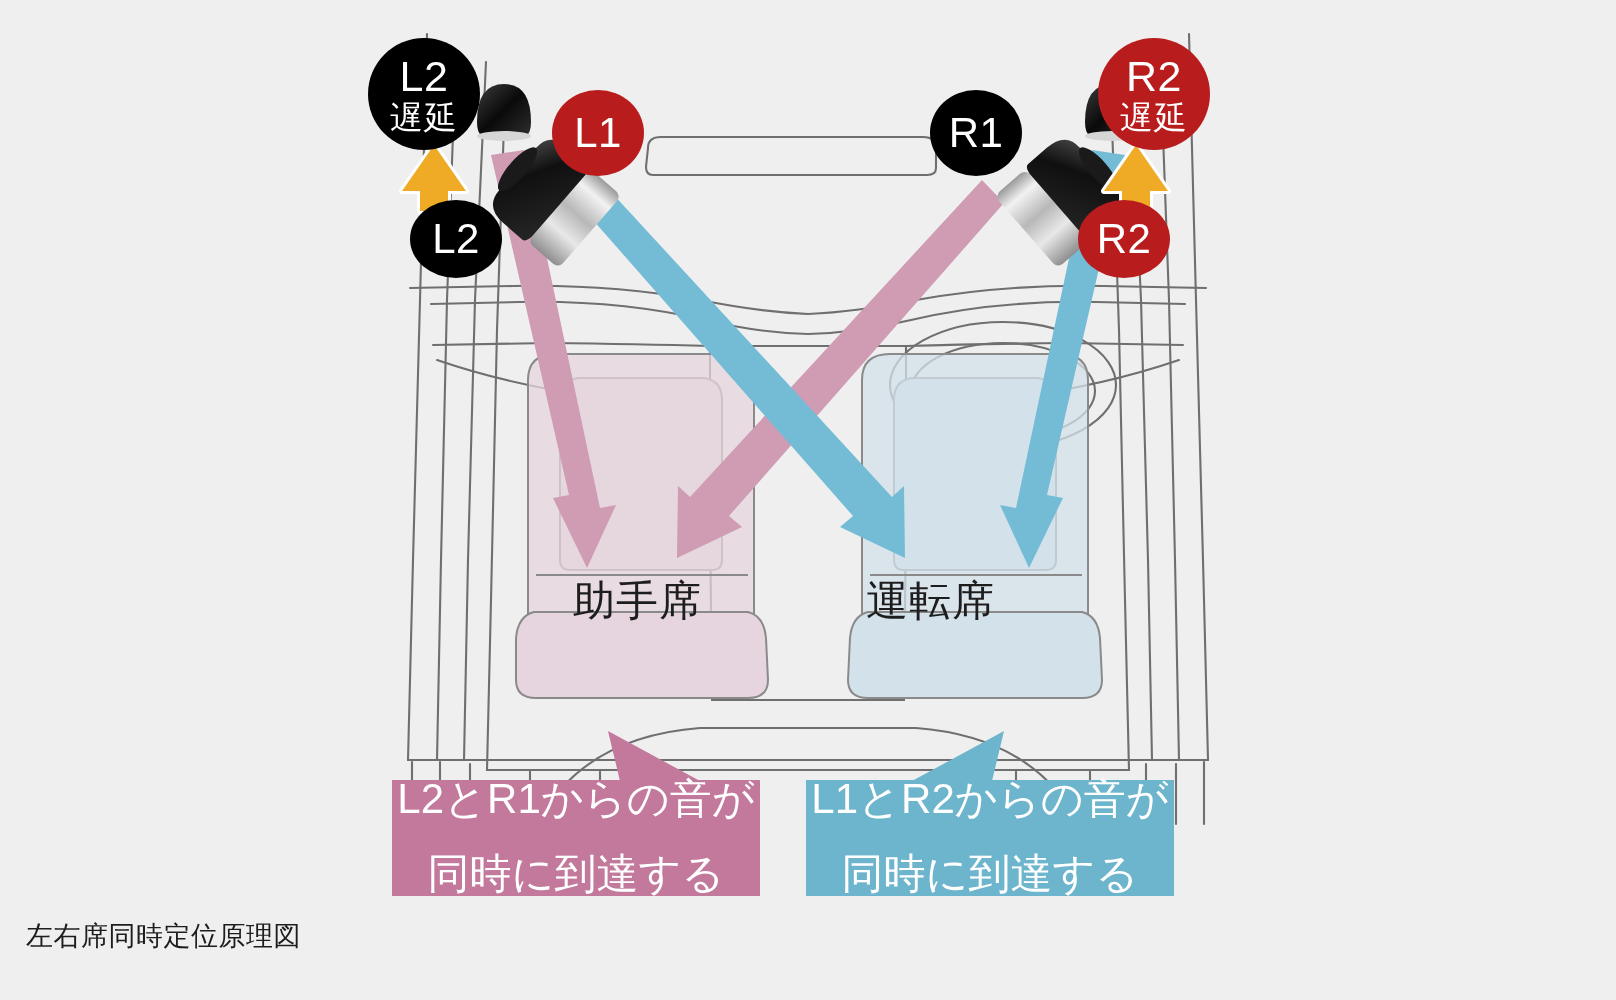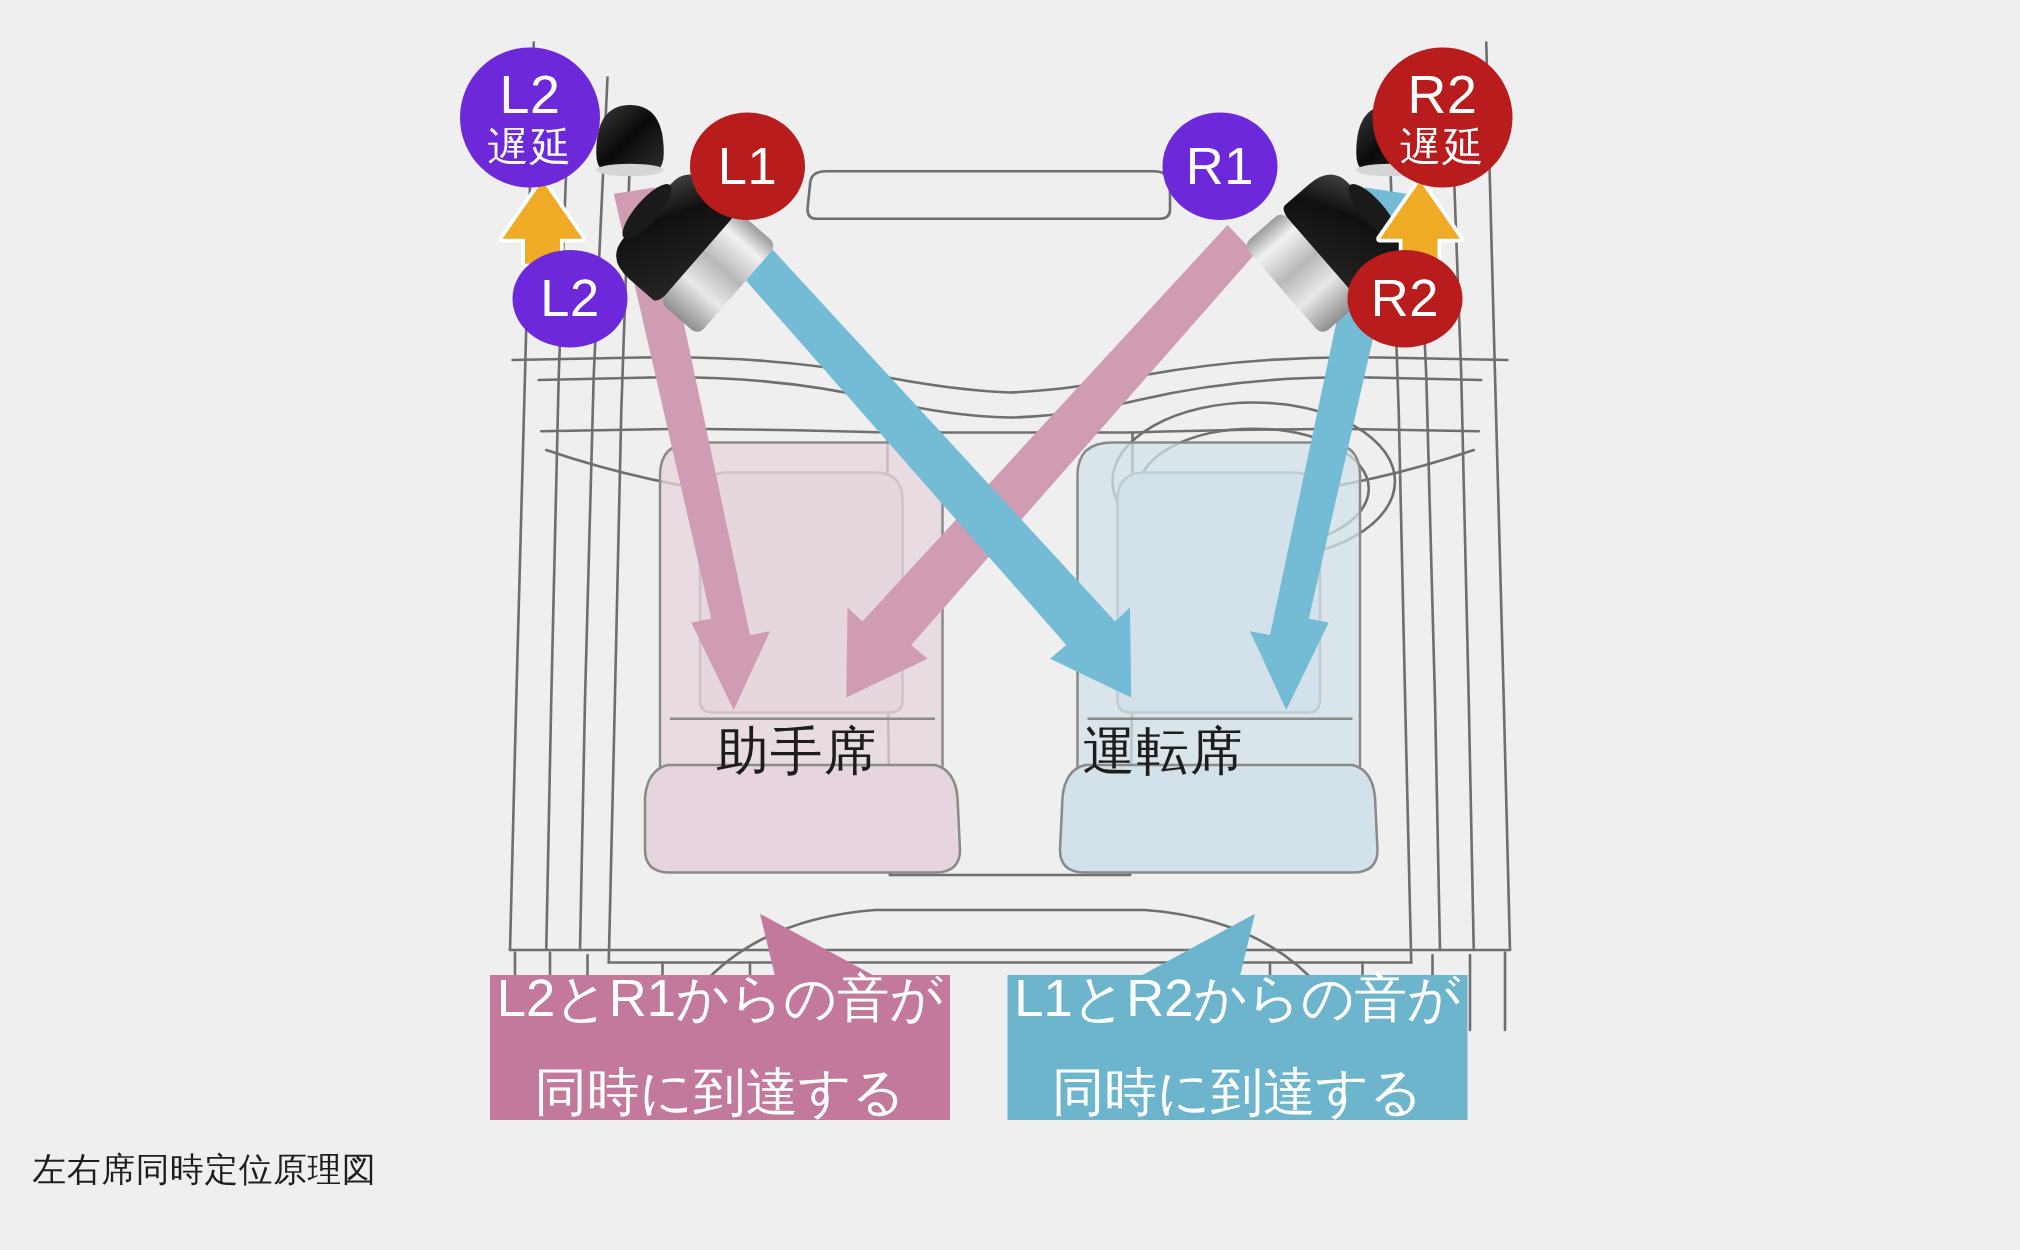--- a/index.html
+++ b/index.html
@@ -49,21 +49,21 @@
   .badge .b-main {
     font-size: 43px;
     letter-spacing: 0.5px;
   }
   .badge .b-sub {
     font-size: 33px;
     margin-top: 3px;
     letter-spacing: 1px;
   }
   .badge.small .b-main { font-size: 42px; }
-  .badge.pink { background: #6d28d9; }
+  .badge.pink { background: #000000; }
   .badge.blue { background: #b91c1c; }
 
   
   .callout {
     position: absolute;
     color: #ffffff;
     box-sizing: border-box;
     display: flex;
     flex-direction: column;
     justify-content: center;

